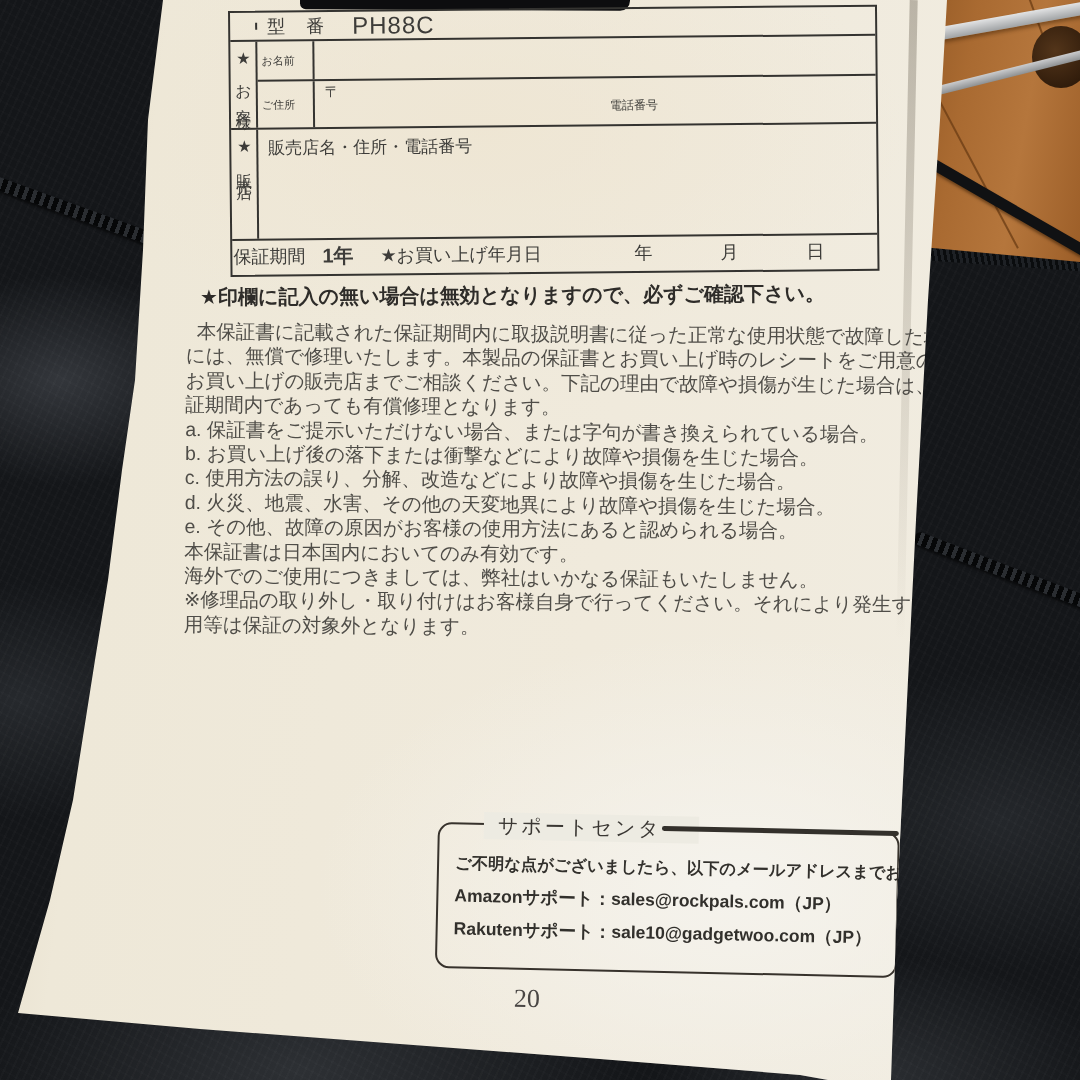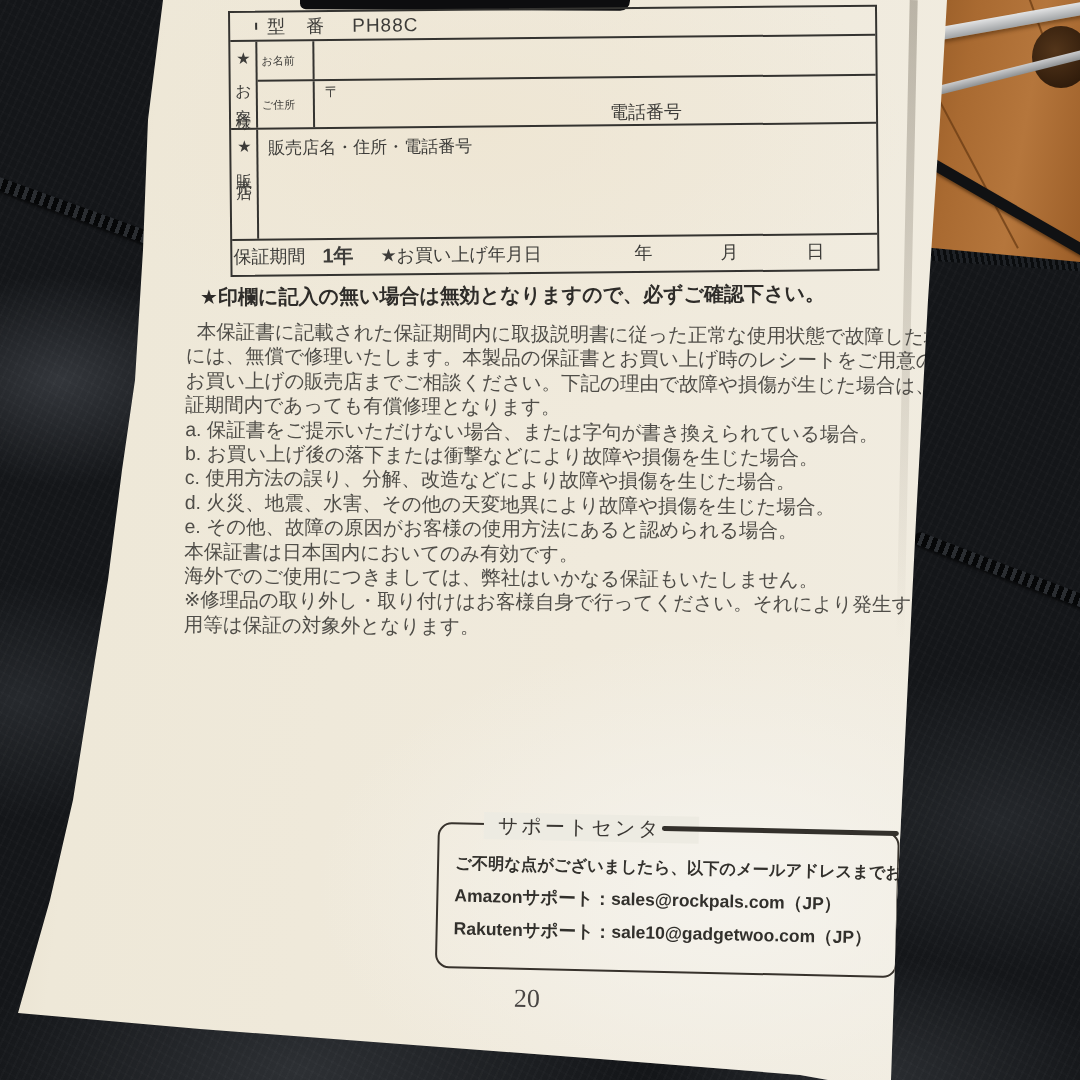--- a/index.html
+++ b/index.html
@@ -67,30 +67,30 @@
     transform:rotate(-.55deg);transform-origin:left top;
     border:2px solid #343330;box-sizing:border-box;font-size:18px;color:#3d3c39;}
   .trow{display:flex;box-sizing:border-box;border-bottom:2px solid #343330;}
   .starcol{width:27px;flex:none;border-right:2px solid #343330;box-sizing:border-box;
     display:flex;justify-content:center;padding-top:7px;}
   .vtext{writing-mode:vertical-rl;text-orientation:upright;font-size:16px;
     letter-spacing:5px;line-height:1;}
   .r-model{height:29px;align-items:center;}
   .c-model{display:flex;align-items:center;padding-left:10px;gap:20px;}
   .m-label{letter-spacing:8px;}
-  .m-val{letter-spacing:1px;font-size:19px;}
+  .m-val{letter-spacing:1px;font-size:24px;}
   .t-mid{display:flex;box-sizing:border-box;border-bottom:2px solid #343330;height:88px;}
   .midrows{flex:1;display:flex;flex-direction:column;}
   .r-name{height:40px;display:flex;border-bottom:2px solid #343330;box-sizing:border-box;}
   .r-addr{flex:1;display:flex;}
   .labcell{width:57px;flex:none;border-right:2px solid #343330;box-sizing:border-box;
     display:flex;align-items:center;padding-left:4px;font-size:11px;}
   .valcell{flex:1;position:relative;}
   .yuubin{position:absolute;left:10px;top:2px;font-size:15px;}
-  .phone{position:absolute;left:295px;bottom:0;font-size:18px;}
+  .phone{position:absolute;left:295px;bottom:10px;font-size:12px;}
   .t-dealer{display:flex;height:111px;border-bottom:2px solid #343330;box-sizing:border-box;}
   .dealercell{flex:1;padding:7px 0 0 10px;font-size:17px;}
   .t-date{position:relative;height:32px;}
   .t-date span{position:absolute;top:50%;transform:translateY(-50%);white-space:nowrap;}
   .d1{left:1px;}
   .d2{left:90px;font-weight:700;font-size:20px;}
   .d3{left:148px;}
   .dy{left:402px;} .dm{left:488px;} .dd{left:574px;}
 
   

